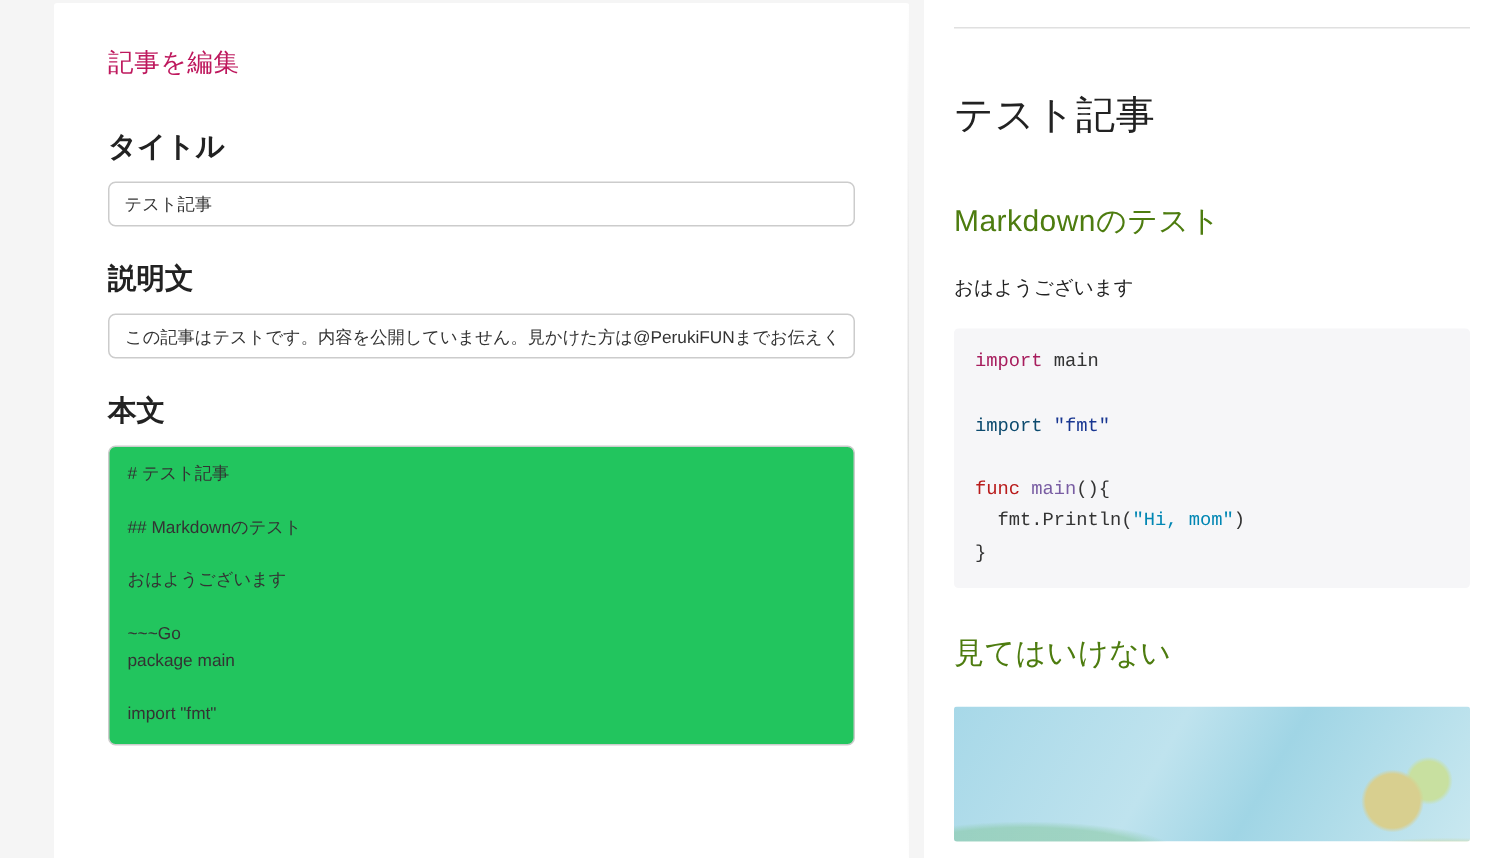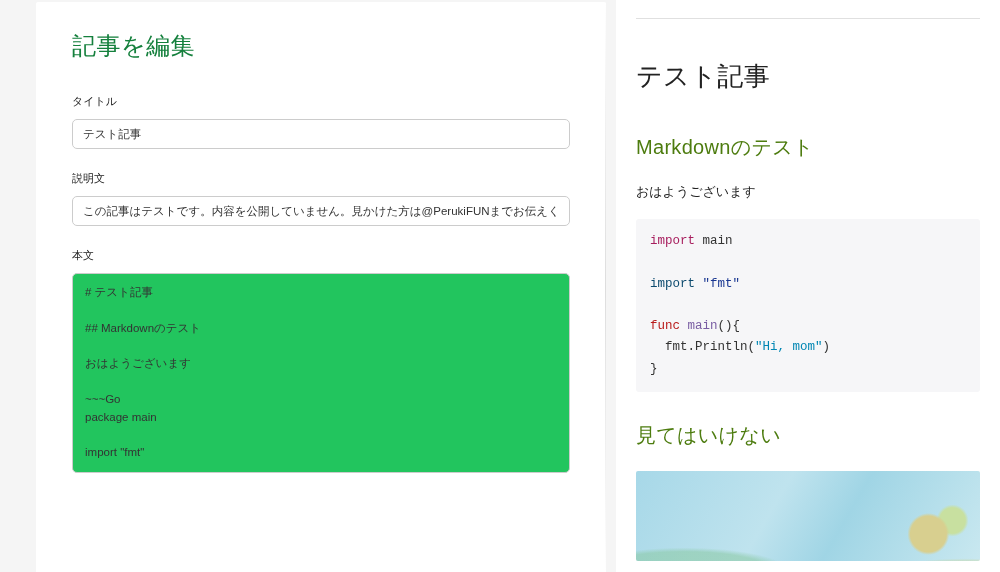--- a/index.html
+++ b/index.html
@@ -41,32 +41,32 @@
       height: 572px;
       overflow: hidden;
       position: relative;
     }
     .preview-hr {
       border: none;
       border-top: 1px solid #e0e0e0;
       margin: 8px 20px 40px 0;
     }
     h1.page-title {
-      font-size: 24px;
+      font-size: 17px;
       font-weight: 500;
-      color: #15803d;
+      color: #be185d;
       margin-bottom: 32px;
       letter-spacing: 0.5px;
     }
     .field-group { margin-bottom: 22px; }
     .field-label {
-      font-size: 11px;
+      font-size: 19px;
       color: #222;
       margin-bottom: 10px;
-      font-weight: 400;
+      font-weight: 700;
     }
     .text-input {
       width: 100%;
       padding: 8px 10px;
       border: 1px solid #ccc;
       border-radius: 5px;
       font-size: 11.5px;
       font-family: inherit;
       color: #333;
       background: #fff;

